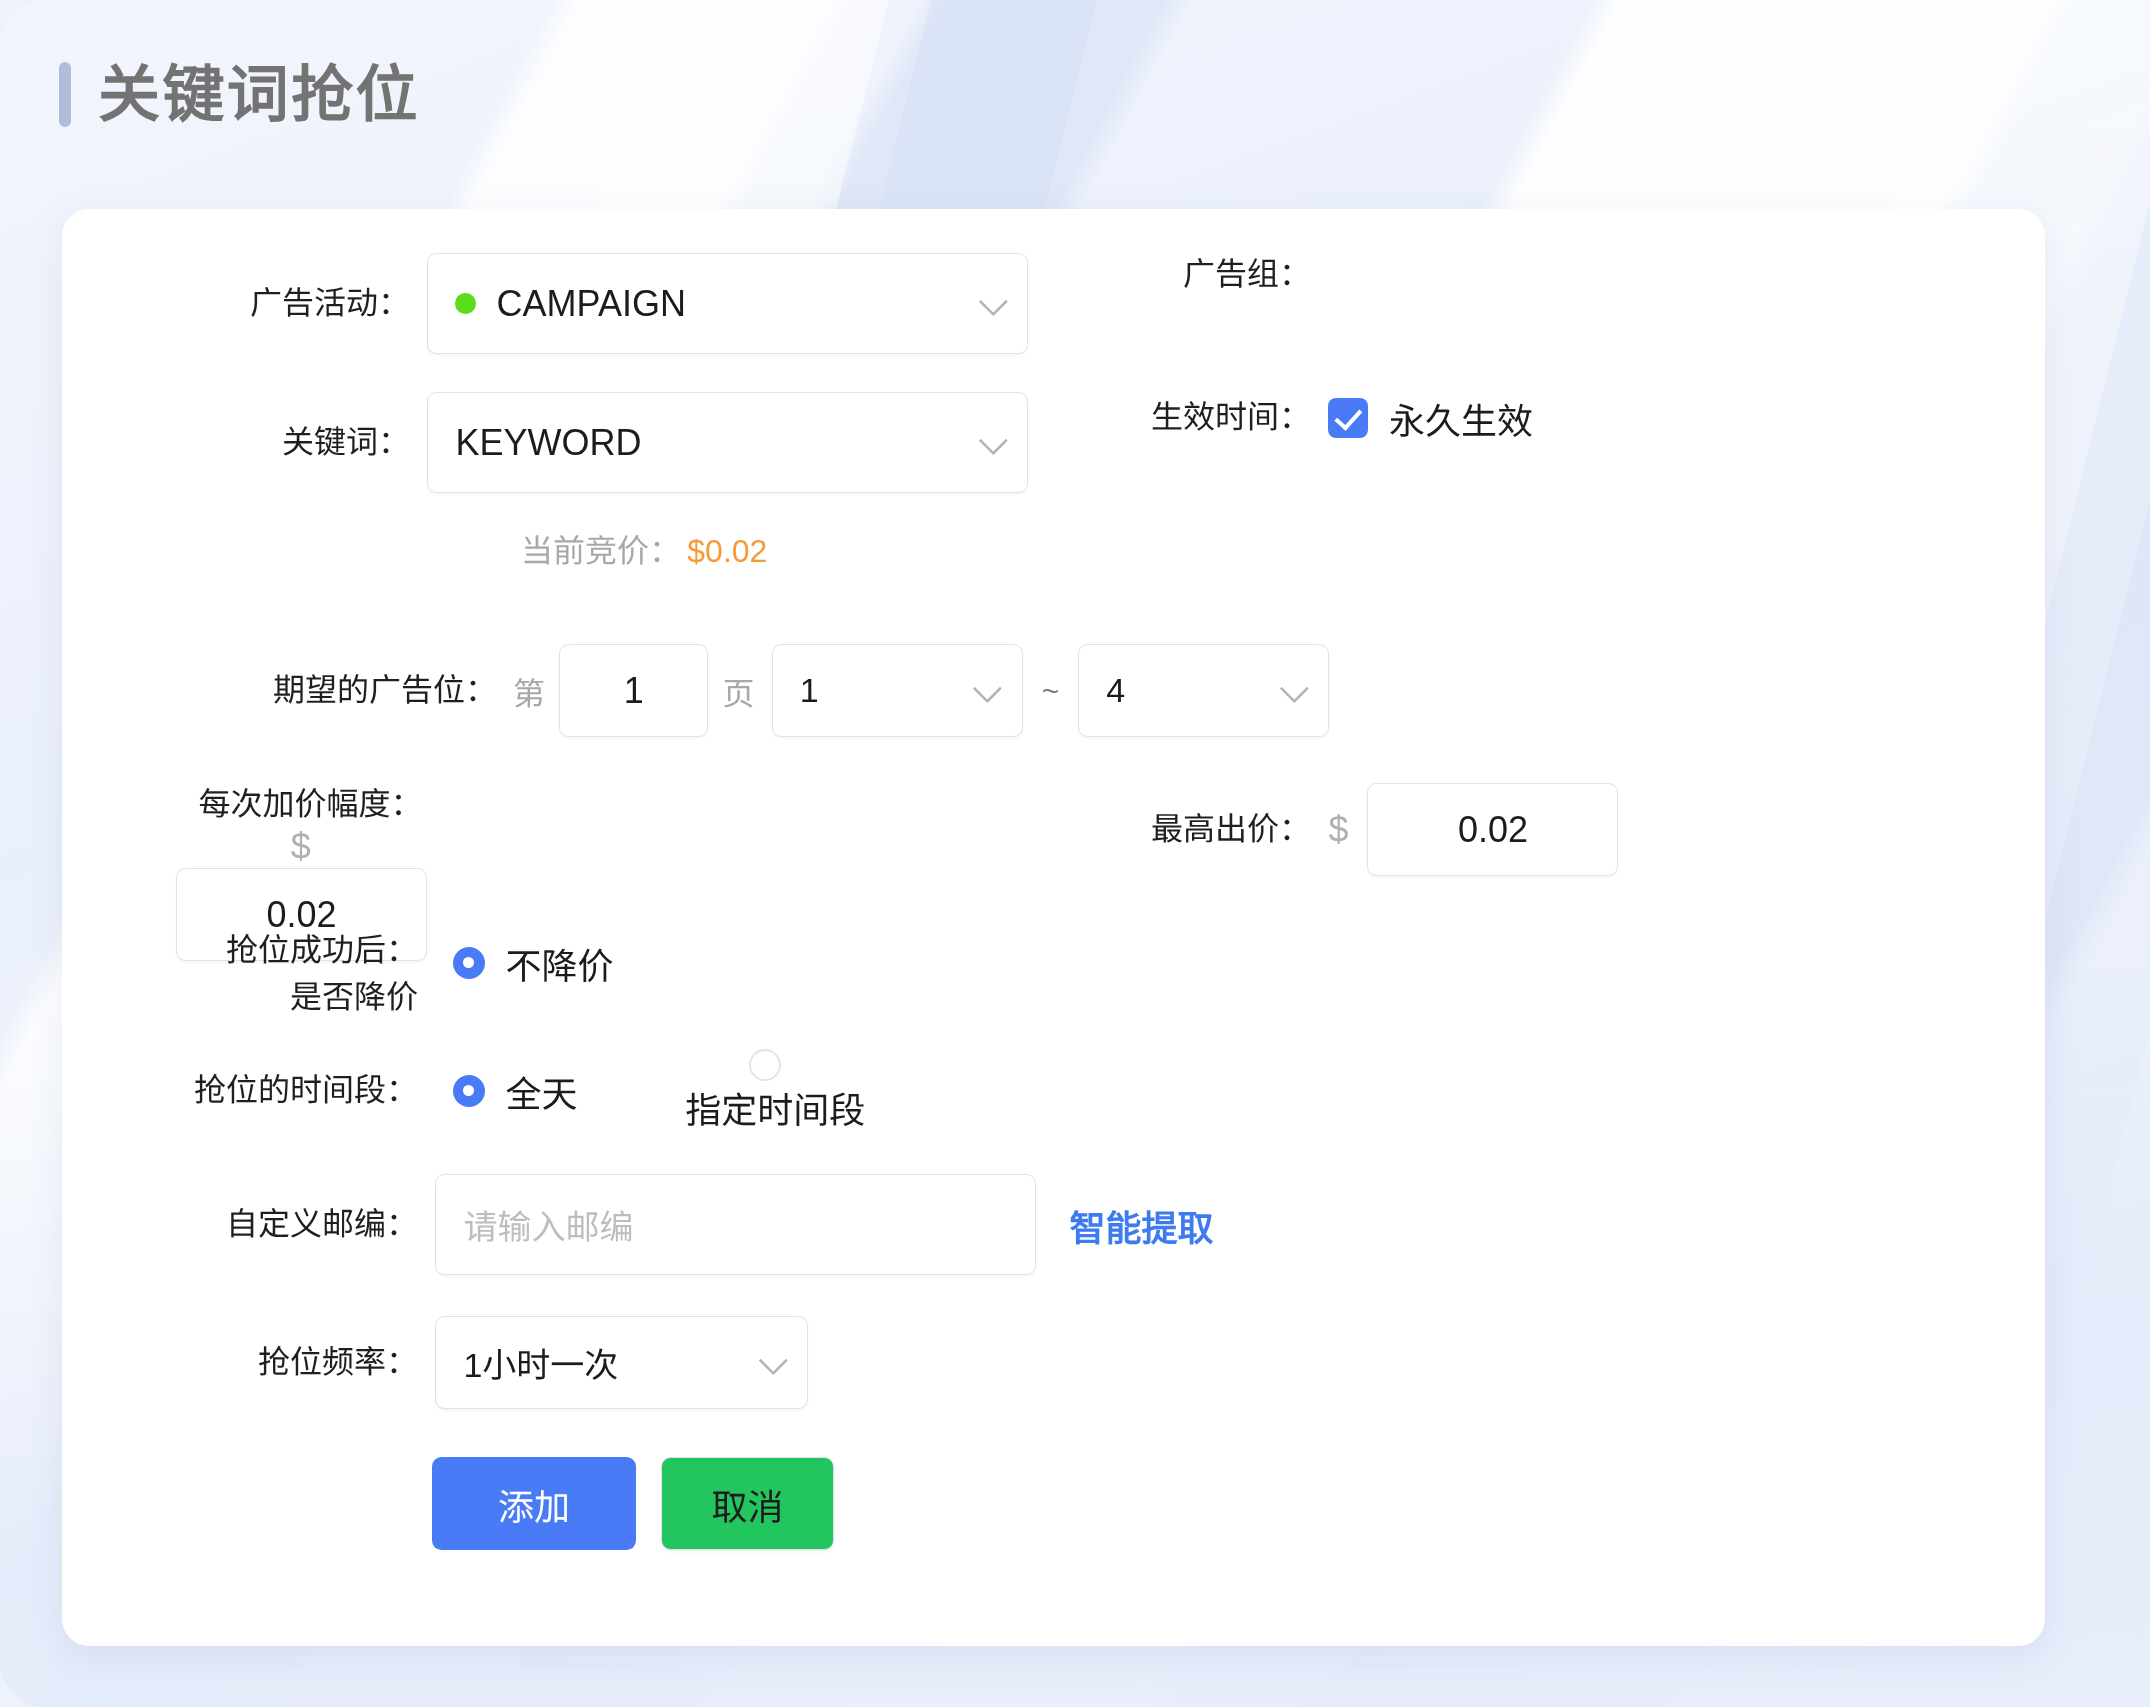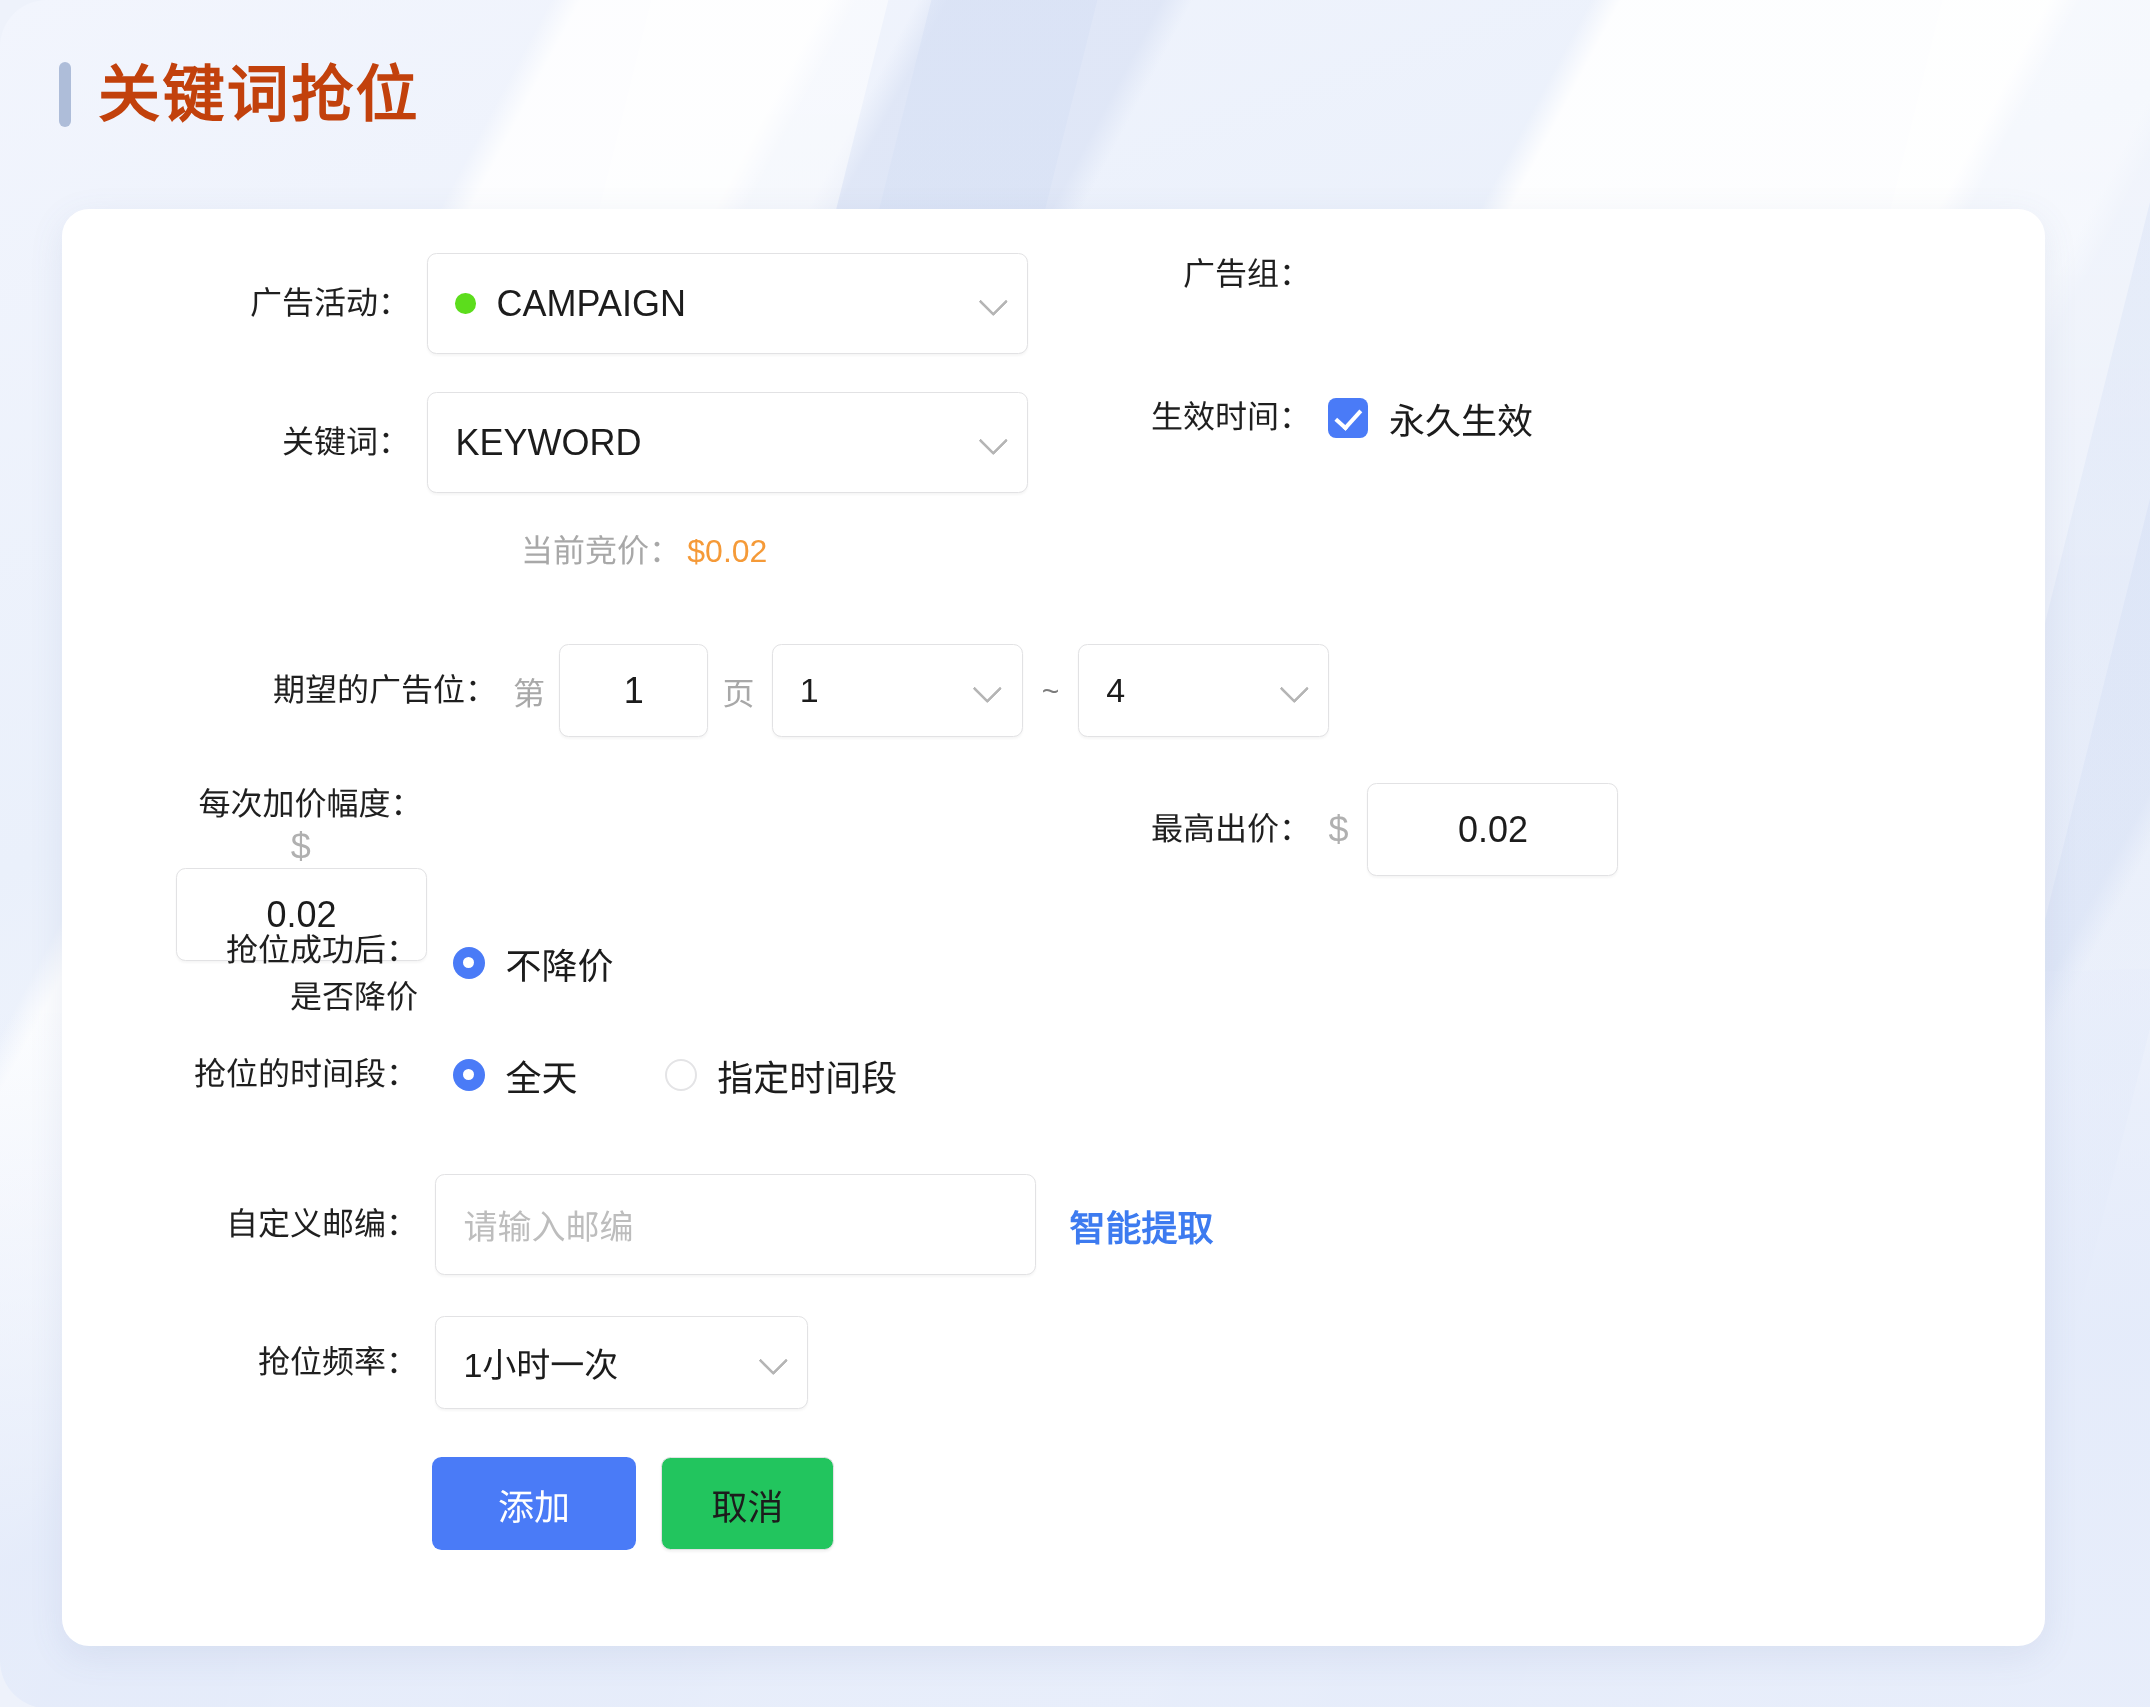--- a/index.html
+++ b/index.html
@@ -77,21 +77,21 @@
     width: 12px;
     height: 65px;
     border-radius: 6.3px;
     background: #aebdd9;
     flex: none;
   }
   .page-title {
     font-size: 62px;
     font-weight: 700;
     line-height: 1;
-    color: #c2410c;
+    color: #737373;
     letter-spacing: 2.4px;
     white-space: nowrap;
   }
 
   
   .card {
     position: absolute;
     left: 62px;
     top: 209px;
     width: 1983px;
@@ -363,21 +363,21 @@
         <span class="radio-label">不降价</span>
       </div>
     </div>
 
     <div class="row" style="left:95px; top:840px;">
       <div class="label" style="width:261px;">抢位的时间段：</div>
       <div class="radio-item" style="margin-left:35px;">
         <span class="radio on"></span>
         <span class="radio-label">全天</span>
       </div>
-      <div class="radio-item" style="margin-left:87px;">
+      <div class="radio-item" style="margin-left:87px;flex-direction:column;">
         <span class="radio off"></span>
         <span class="radio-label">指定时间段</span>
       </div>
     </div>
 
     <div class="row" style="left:95px; top:965px;">
       <div class="label" style="width:261px;">自定义邮编：</div>
       <div class="text-box zip-box" style="margin-left:17.4px;">
         <span class="ph">请输入邮编</span>
       </div>

